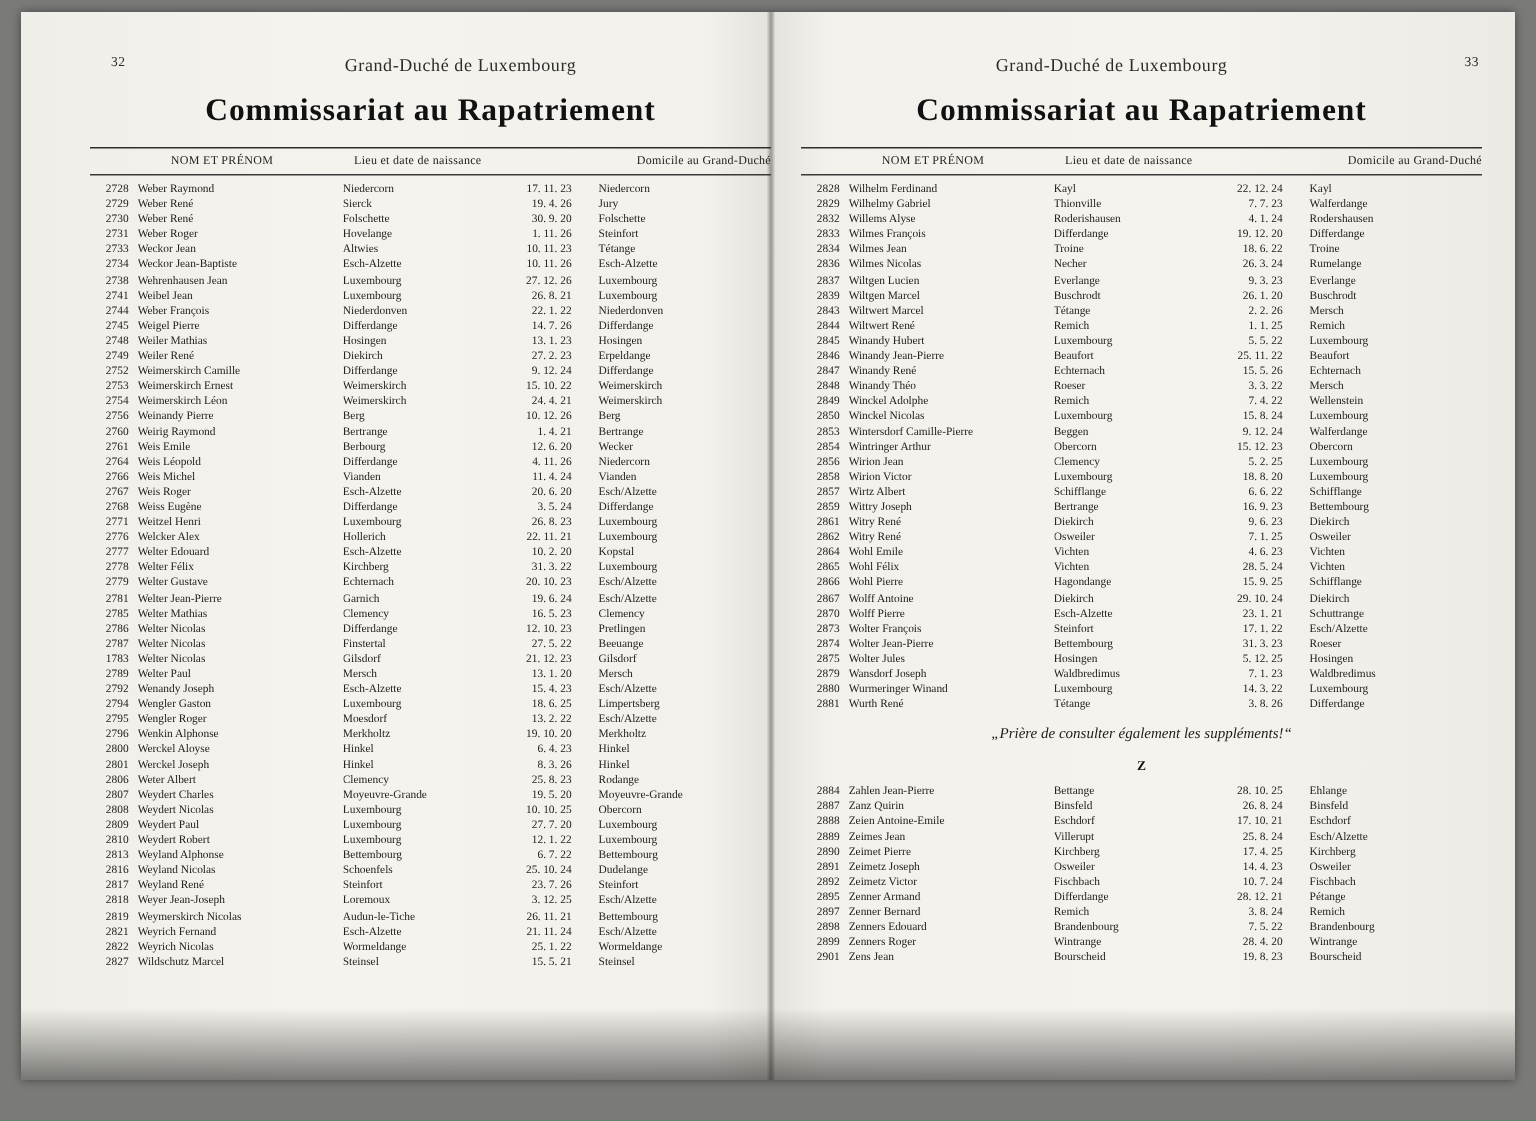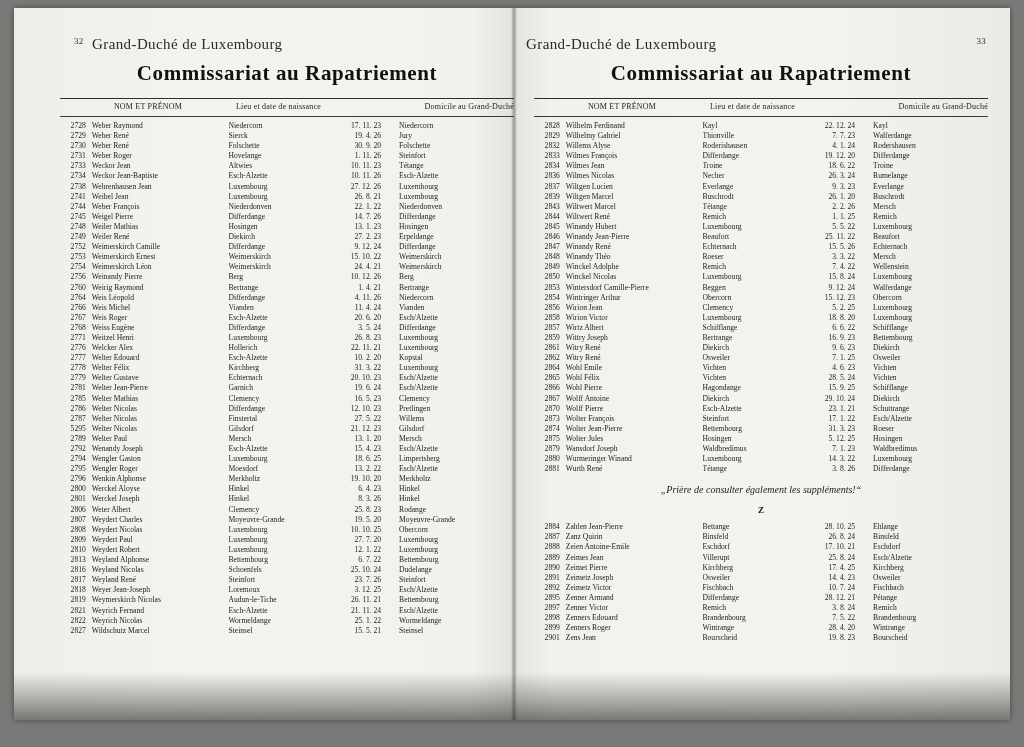--- a/index.html
+++ b/index.html
@@ -63,21 +63,22 @@
   .folio {
     position: absolute;
     top: 0;
     font-size: 9px;
     color: #2b2b2b;
     letter-spacing: 0.3px;
   }
   .leaf.left .folio { left: 22px; }
   .leaf.right .folio { right: 10px; }
   .running-head {
-    font-size: 15px;
+    text-align: center;
+    font-size: 12px;
     color: #2b2b2b;
     letter-spacing: 0.4px;
   }
   .leaf.left .running-head { padding-left: 40px; }
   .leaf.right .running-head { padding-right: 40px; }
 
   .title {
     text-align: center;
     font-size: 21px;
     font-weight: bold;
@@ -274,20 +275,27 @@
             <span class="dom">Berg</span>
           </div>
           <div class="row">
             <span class="num">2760</span>
             <span class="name">Weirig Raymond</span>
             <span class="place">Bertrange</span>
             <span class="date">1. 4. 21</span>
             <span class="dom">Bertrange</span>
           </div>
           <div class="row">
+            <span class="num">2761</span>
+            <span class="name">Weis Emile</span>
+            <span class="place">Berbourg</span>
+            <span class="date">12. 6. 20</span>
+            <span class="dom">Wecker</span>
+          </div>
+          <div class="row">
             <span class="num">2764</span>
             <span class="name">Weis Léopold</span>
             <span class="place">Differdange</span>
             <span class="date">4. 11. 26</span>
             <span class="dom">Niedercorn</span>
           </div>
           <div class="row">
             <span class="num">2766</span>
             <span class="name">Weis Michel</span>
             <span class="place">Vianden</span>
@@ -362,24 +370,24 @@
             <span class="name">Welter Nicolas</span>
             <span class="place">Differdange</span>
             <span class="date">12. 10. 23</span>
             <span class="dom">Pretlingen</span>
           </div>
           <div class="row">
             <span class="num">2787</span>
             <span class="name">Welter Nicolas</span>
             <span class="place">Finstertal</span>
             <span class="date">27. 5. 22</span>
-            <span class="dom">Willems</span>
-          </div>
-          <div class="row">
-            <span class="num">5295</span>
+            <span class="dom">Beeuange</span>
+          </div>
+          <div class="row">
+            <span class="num">1783</span>
             <span class="name">Welter Nicolas</span>
             <span class="place">Gilsdorf</span>
             <span class="date">21. 12. 23</span>
             <span class="dom">Gilsdorf</span>
           </div>
           <div class="row">
             <span class="num">2789</span>
             <span class="name">Welter Paul</span>
             <span class="place">Mersch</span>
             <span class="date">13. 1. 20</span>
@@ -835,21 +843,21 @@
           </div>
           <div class="row">
             <span class="num">2895</span>
             <span class="name">Zenner Armand</span>
             <span class="place">Differdange</span>
             <span class="date">28. 12. 21</span>
             <span class="dom">Pétange</span>
           </div>
           <div class="row">
             <span class="num">2897</span>
-            <span class="name">Zenner Victor</span>
+            <span class="name">Zenner Bernard</span>
             <span class="place">Remich</span>
             <span class="date">3. 8. 24</span>
             <span class="dom">Remich</span>
           </div>
           <div class="row">
             <span class="num">2898</span>
             <span class="name">Zenners Edouard</span>
             <span class="place">Brandenbourg</span>
             <span class="date">7. 5. 22</span>
             <span class="dom">Brandenbourg</span>

